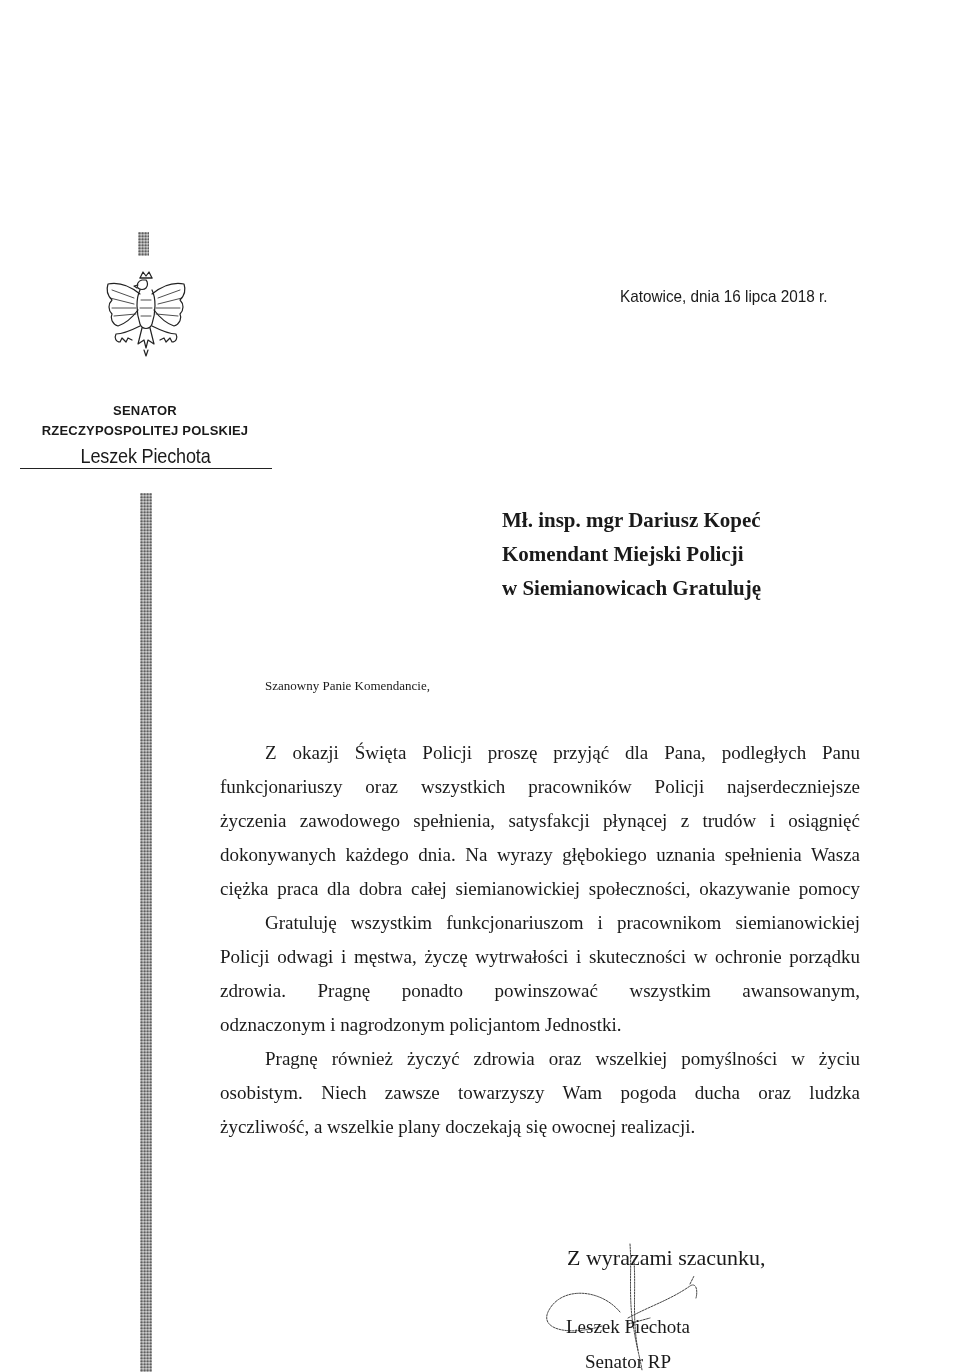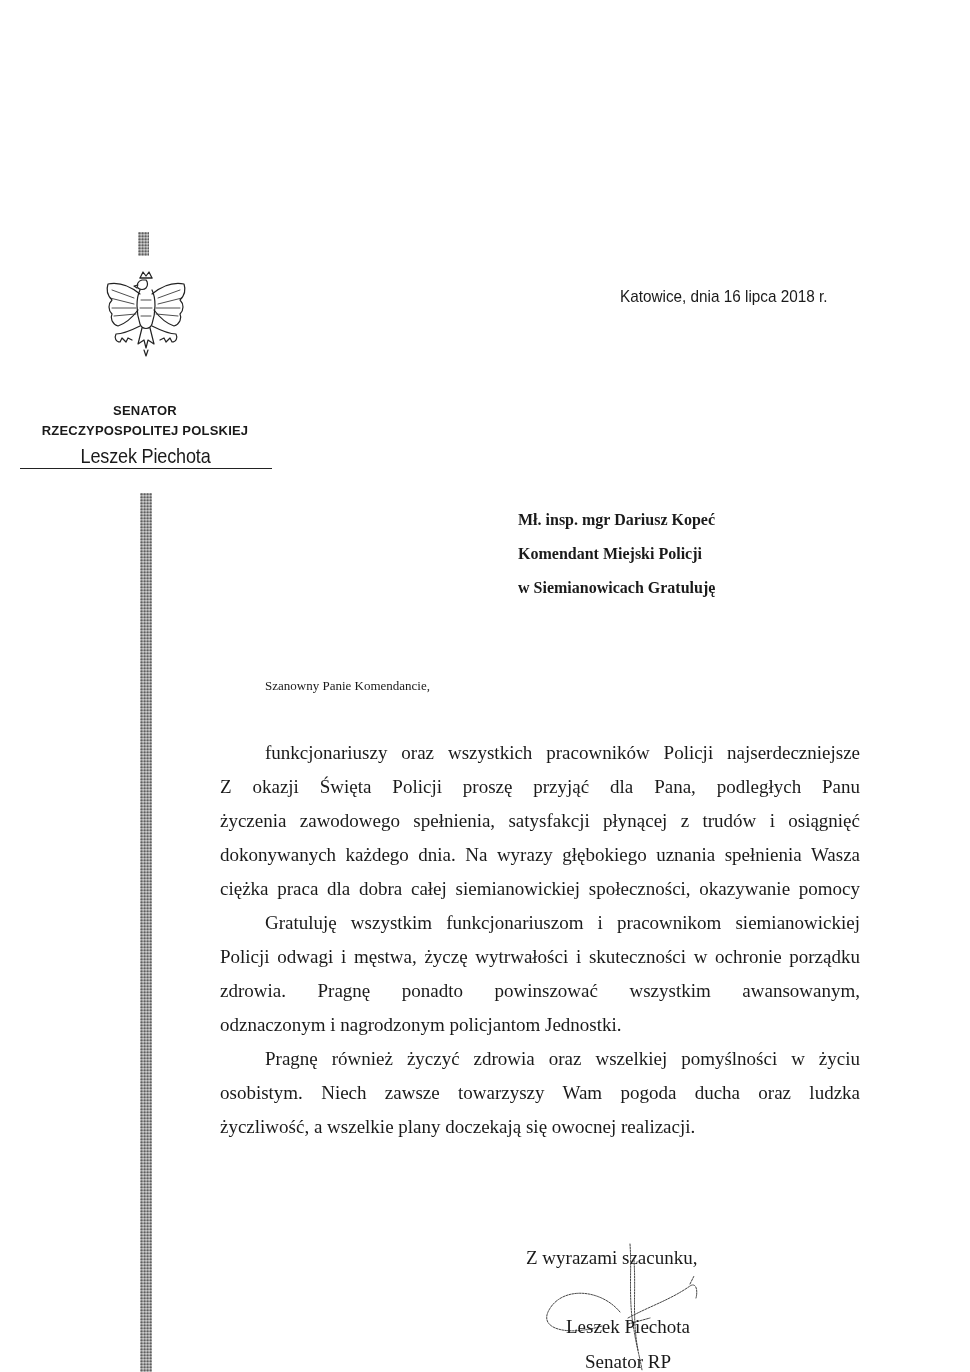--- a/index.html
+++ b/index.html
@@ -71,24 +71,24 @@
       left: 620px;
       top: 286px;
       font-size: 17px;
       line-height: 22px;
       transform: scaleX(0.9);
       transform-origin: left top;
     }
 
     #recipient {
       position: absolute;
-      left: 518px;
+      left: 502px;
       top: 503px;
       font-weight: bold;
-      font-size: 16px;
+      font-size: 21px;
       line-height: 34px;
     }
     #recipient div { white-space: nowrap; }
 
     #salutation {
       position: absolute;
       left: 265px;
       top: 674px;
       font-size: 13px;
       line-height: 24px;
@@ -115,23 +115,23 @@
       overflow: visible;
     }
     .line.last {
       text-align-last: left;
     }
     .para .line:first-child { padding-left: 45px; }
     .para { text-indent: 0; }
 
     #closing {
       position: absolute;
-      left: 526px;
+      left: 567px;
       top: 1246px;
-      font-size: 19px;
+      font-size: 22px;
       line-height: 24px;
       text-align: right;
     }
     #signature-name {
       position: absolute;
       left: 566px;
       top: 1315px;
       font-size: 19px;
       line-height: 24px;
     }
@@ -197,22 +197,22 @@
 <div id="recipient" class="serif">
   <div>Mł. insp. mgr Dariusz Kopeć</div>
   <div>Komendant Miejski Policji</div>
   <div>w Siemianowicach Gratuluję</div>
 </div>
 
 <div id="salutation" class="serif">Szanowny Panie Komendancie,</div>
 
 <div id="body" class="serif">
   <div class="para">
+    <span class="line">Z okazji Święta Policji proszę przyjąć dla Pana, podległych Panu</span>
     <span class="line">funkcjonariuszy oraz wszystkich pracowników Policji najserdeczniejsze</span>
-    <span class="line">Z okazji Święta Policji proszę przyjąć dla Pana, podległych Panu</span>
     <span class="line">życzenia zawodowego spełnienia, satysfakcji płynącej z trudów i osiągnięć</span>
     <span class="line">dokonywanych każdego dnia. Na wyrazy głębokiego uznania spełnienia Wasza</span>
     <span class="line">ciężka praca dla dobra całej siemianowickiej społeczności, okazywanie pomocy</span>
   </div>
   <div class="para">
     <span class="line">Gratuluję wszystkim funkcjonariuszom i pracownikom siemianowickiej</span>
     <span class="line">Policji odwagi i męstwa, życzę wytrwałości i skuteczności w ochronie porządku</span>
     <span class="line">zdrowia. Pragnę ponadto powinszować wszystkim awansowanym,</span>
     <span class="line last">odznaczonym i nagrodzonym policjantom Jednostki.</span>
   </div>

